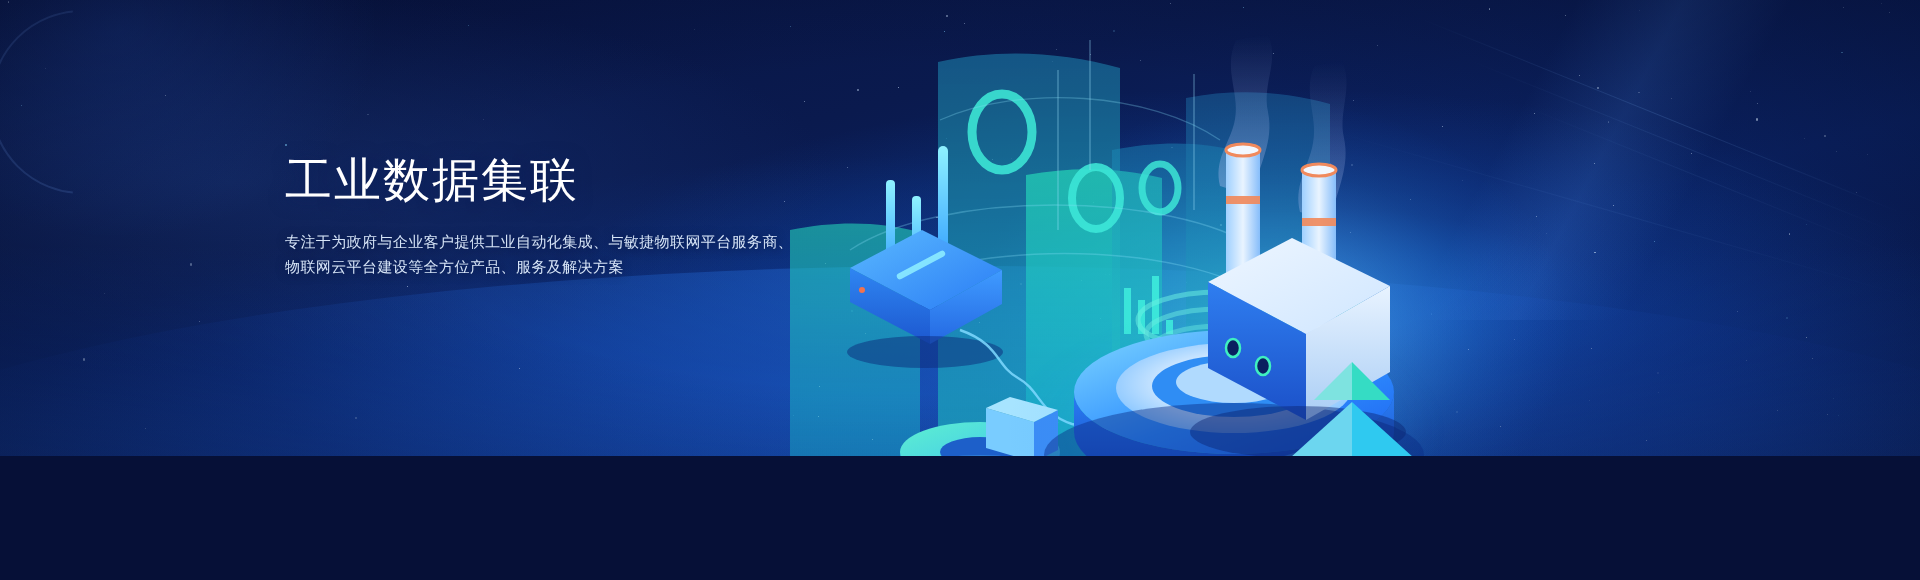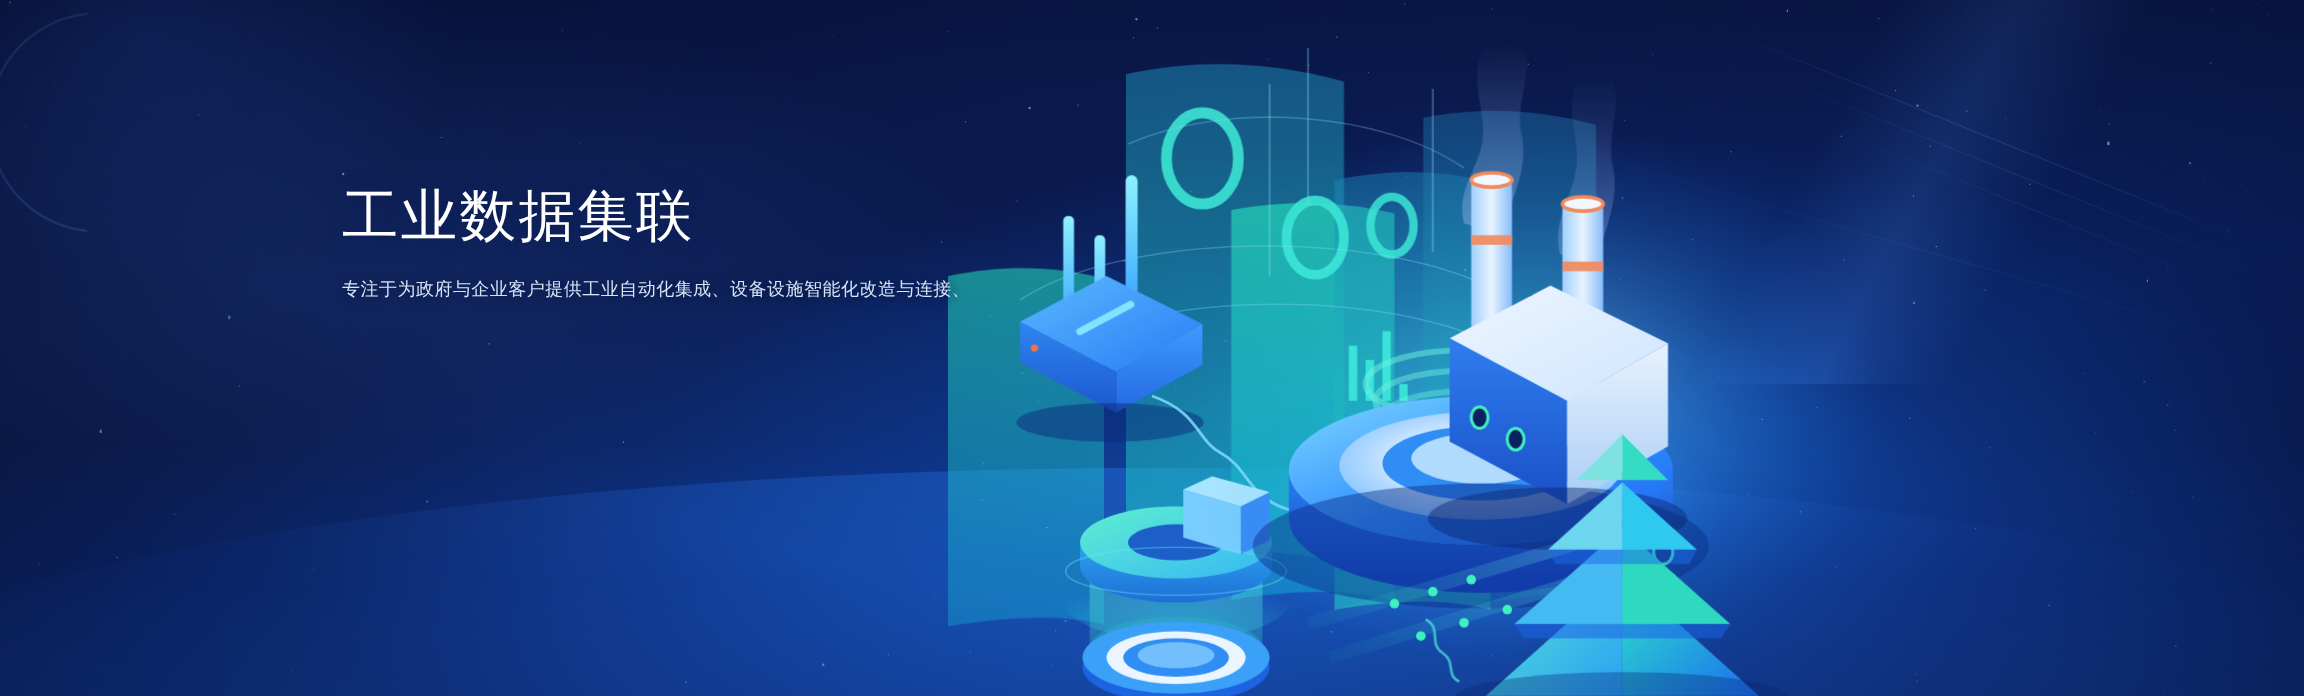--- a/index.html
+++ b/index.html
@@ -1,21 +1,21 @@
 <!DOCTYPE html>
 <html><head>
 <meta charset="utf-8">
 <style>
   html,body{margin:0;padding:0;}
   body{
     width:1920px;height:580px;overflow:hidden;
     background:#061037;
     font-family:"Liberation Sans","DejaVu Sans",sans-serif;
   }
-  .banner{position:relative;width:1920px;height:580px;overflow:hidden;}
+  .banner{position:relative;width:1920px;height:456px;overflow:hidden;}
 
   
   .bg-base{
     position:absolute;inset:0;
     background:
       radial-gradient(ellipse 62% 85% at 66% 72%, #1460c8 0%, rgba(16,63,150,0.55) 32%, rgba(9,28,88,0.0) 62%),
       radial-gradient(ellipse 45% 60% at 12% 40%, #132a66 0%, rgba(15,33,85,0.0) 70%),
       radial-gradient(ellipse 90% 120% at 50% 100%, #0d3d9c 0%, rgba(9,26,80,0.0) 55%),
       linear-gradient(165deg,#081441 0%,#0a1a4e 35%,#0b2468 65%,#0a1c55 100%);
   }
@@ -526,16 +526,17 @@
         </g>
         <ellipse cx="562" cy="582" rx="140" ry="22" fill="#0a2470" opacity=".35"></ellipse>
       </g>
 
       <path d="M398 516 C 412 524, 400 536, 412 544 C 424 552, 414 562, 426 568" fill="none" stroke="#4fe0d8" stroke-width="2.2" opacity=".75"></path>
     </svg>
   </div>
 
   <div class="text-block">
     <div class="headline">工业数据集联</div>
-    <div class="subtitle">专注于为政府与企业客户提供工业自动化集成、设备设施智能化改造与连接、</div>
+    <div class="subtitle">专注于为政府与企业客户提供工业自动化集成、与敏捷物联网平台服务商、</div>
+    <div class="subtitle" style="margin-top:0">物联网云平台建设等全方位产品、服务及解决方案</div>
   </div>
 
 </div>
 
 </body></html>

